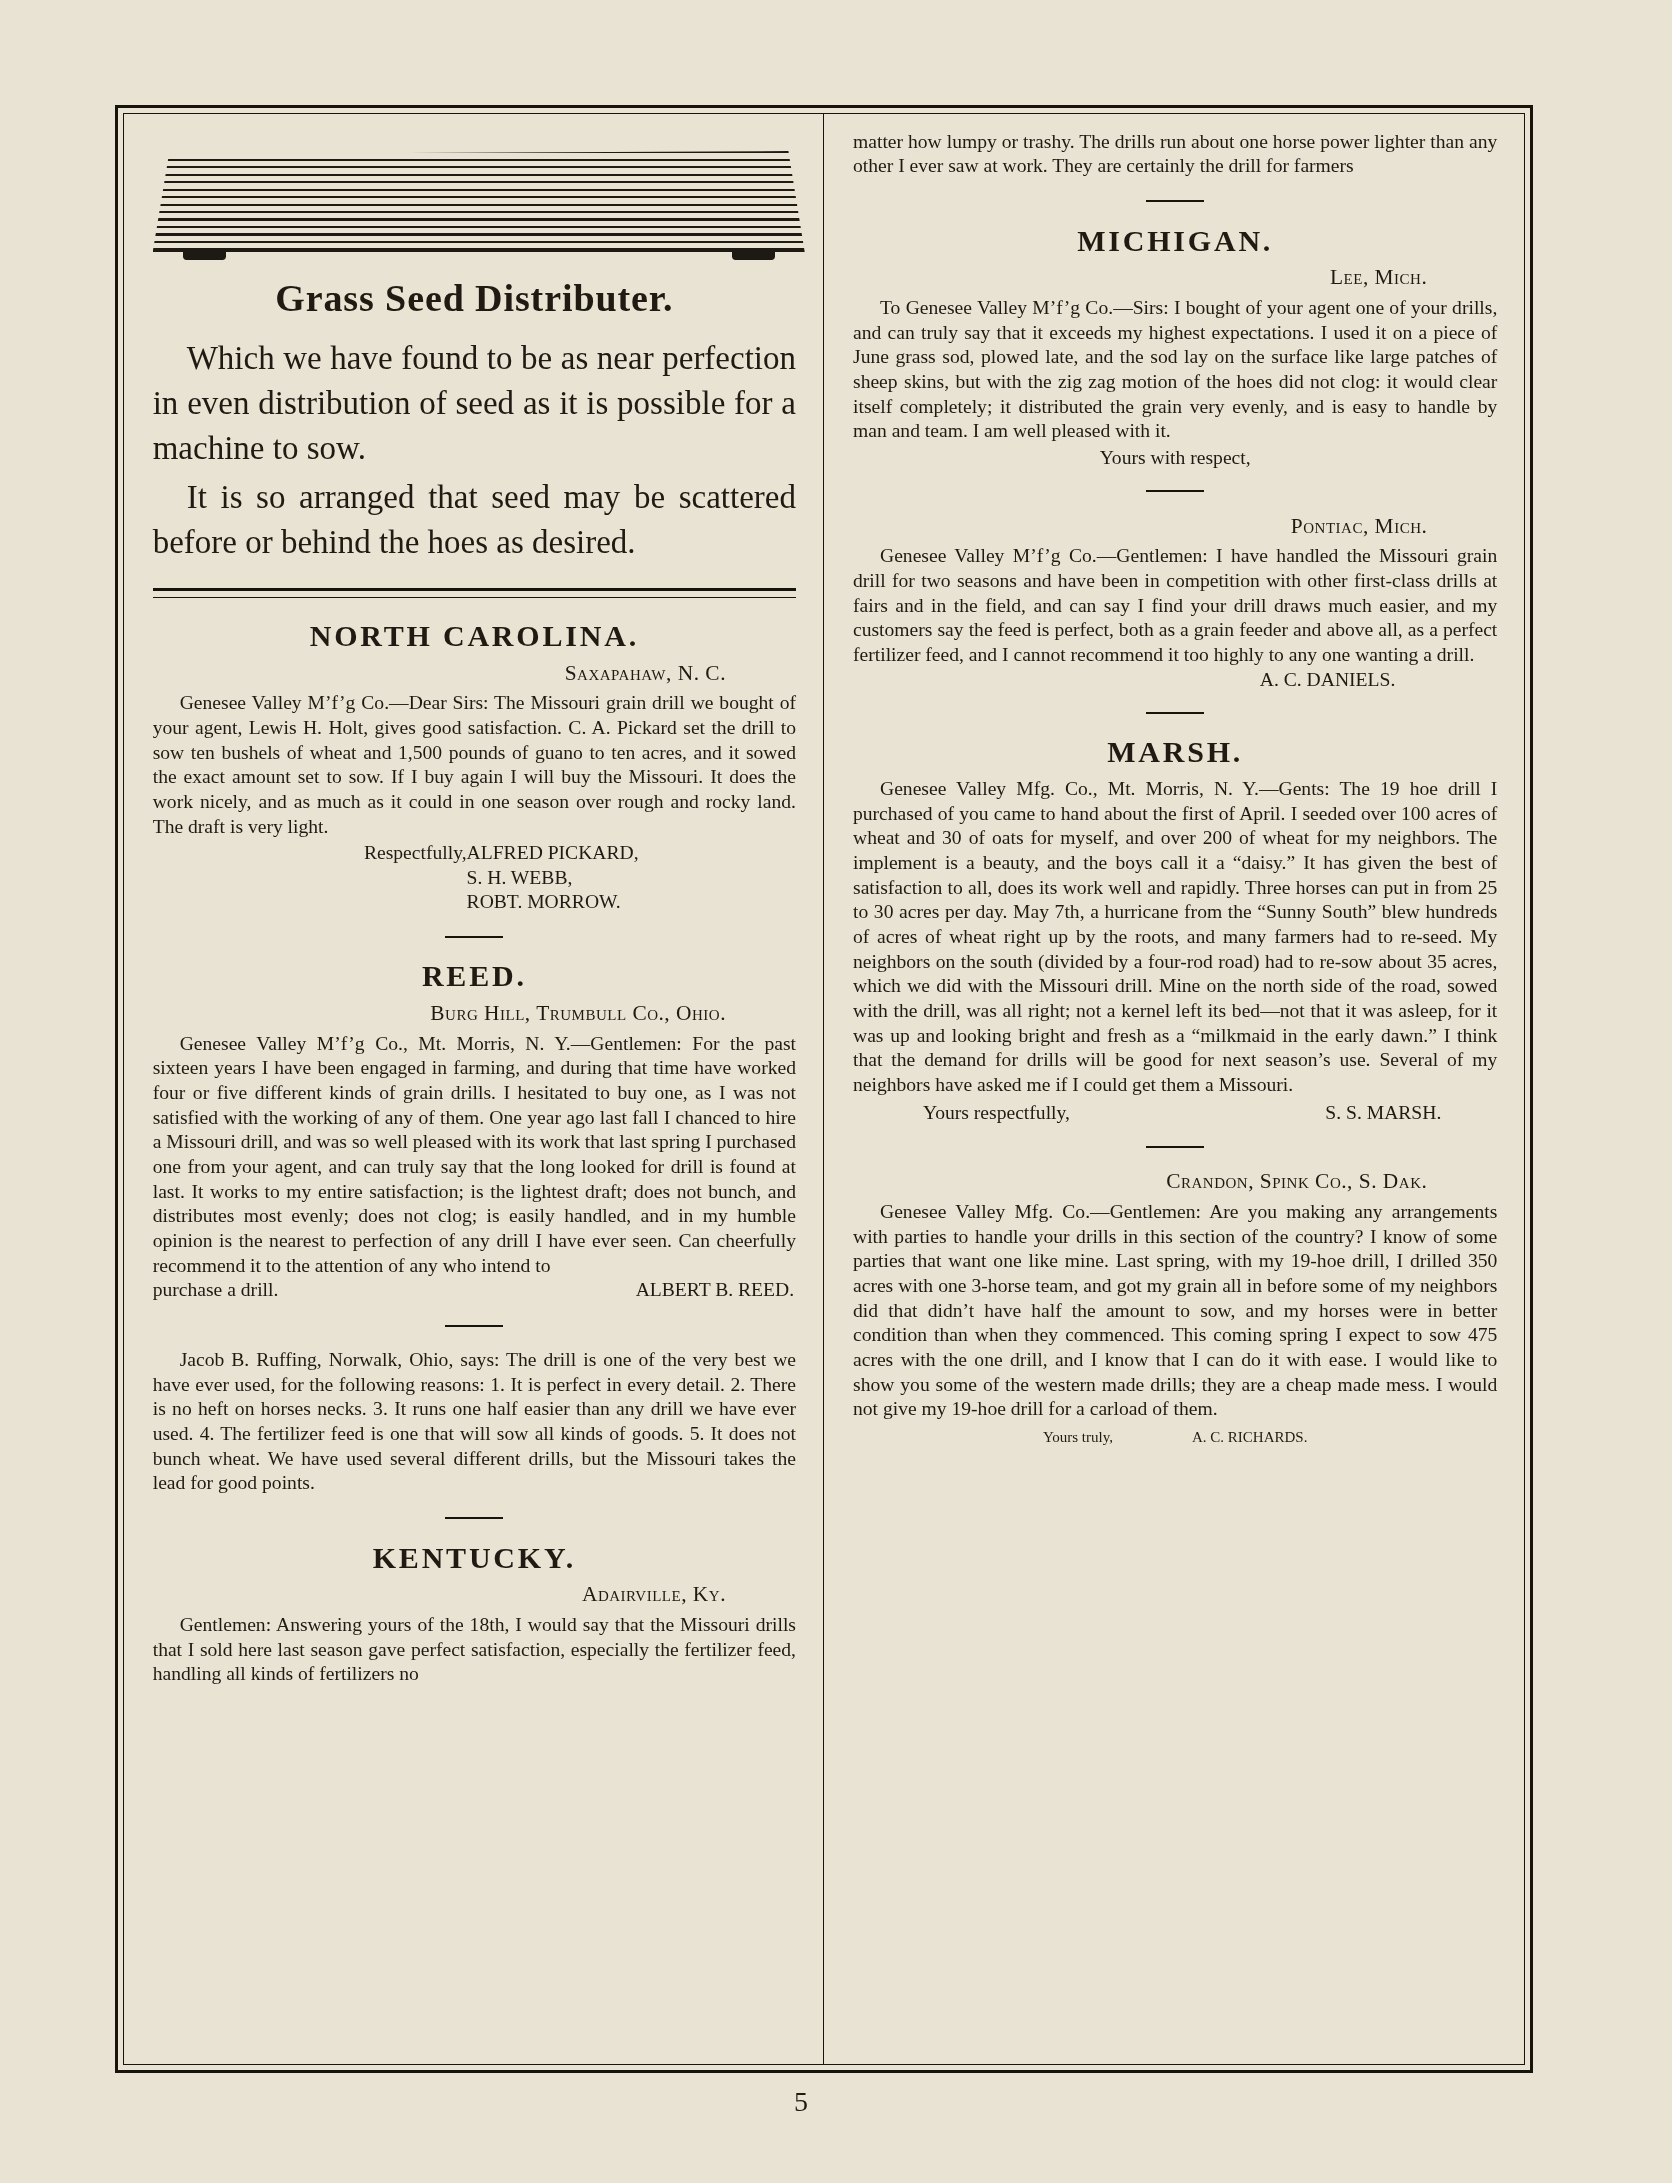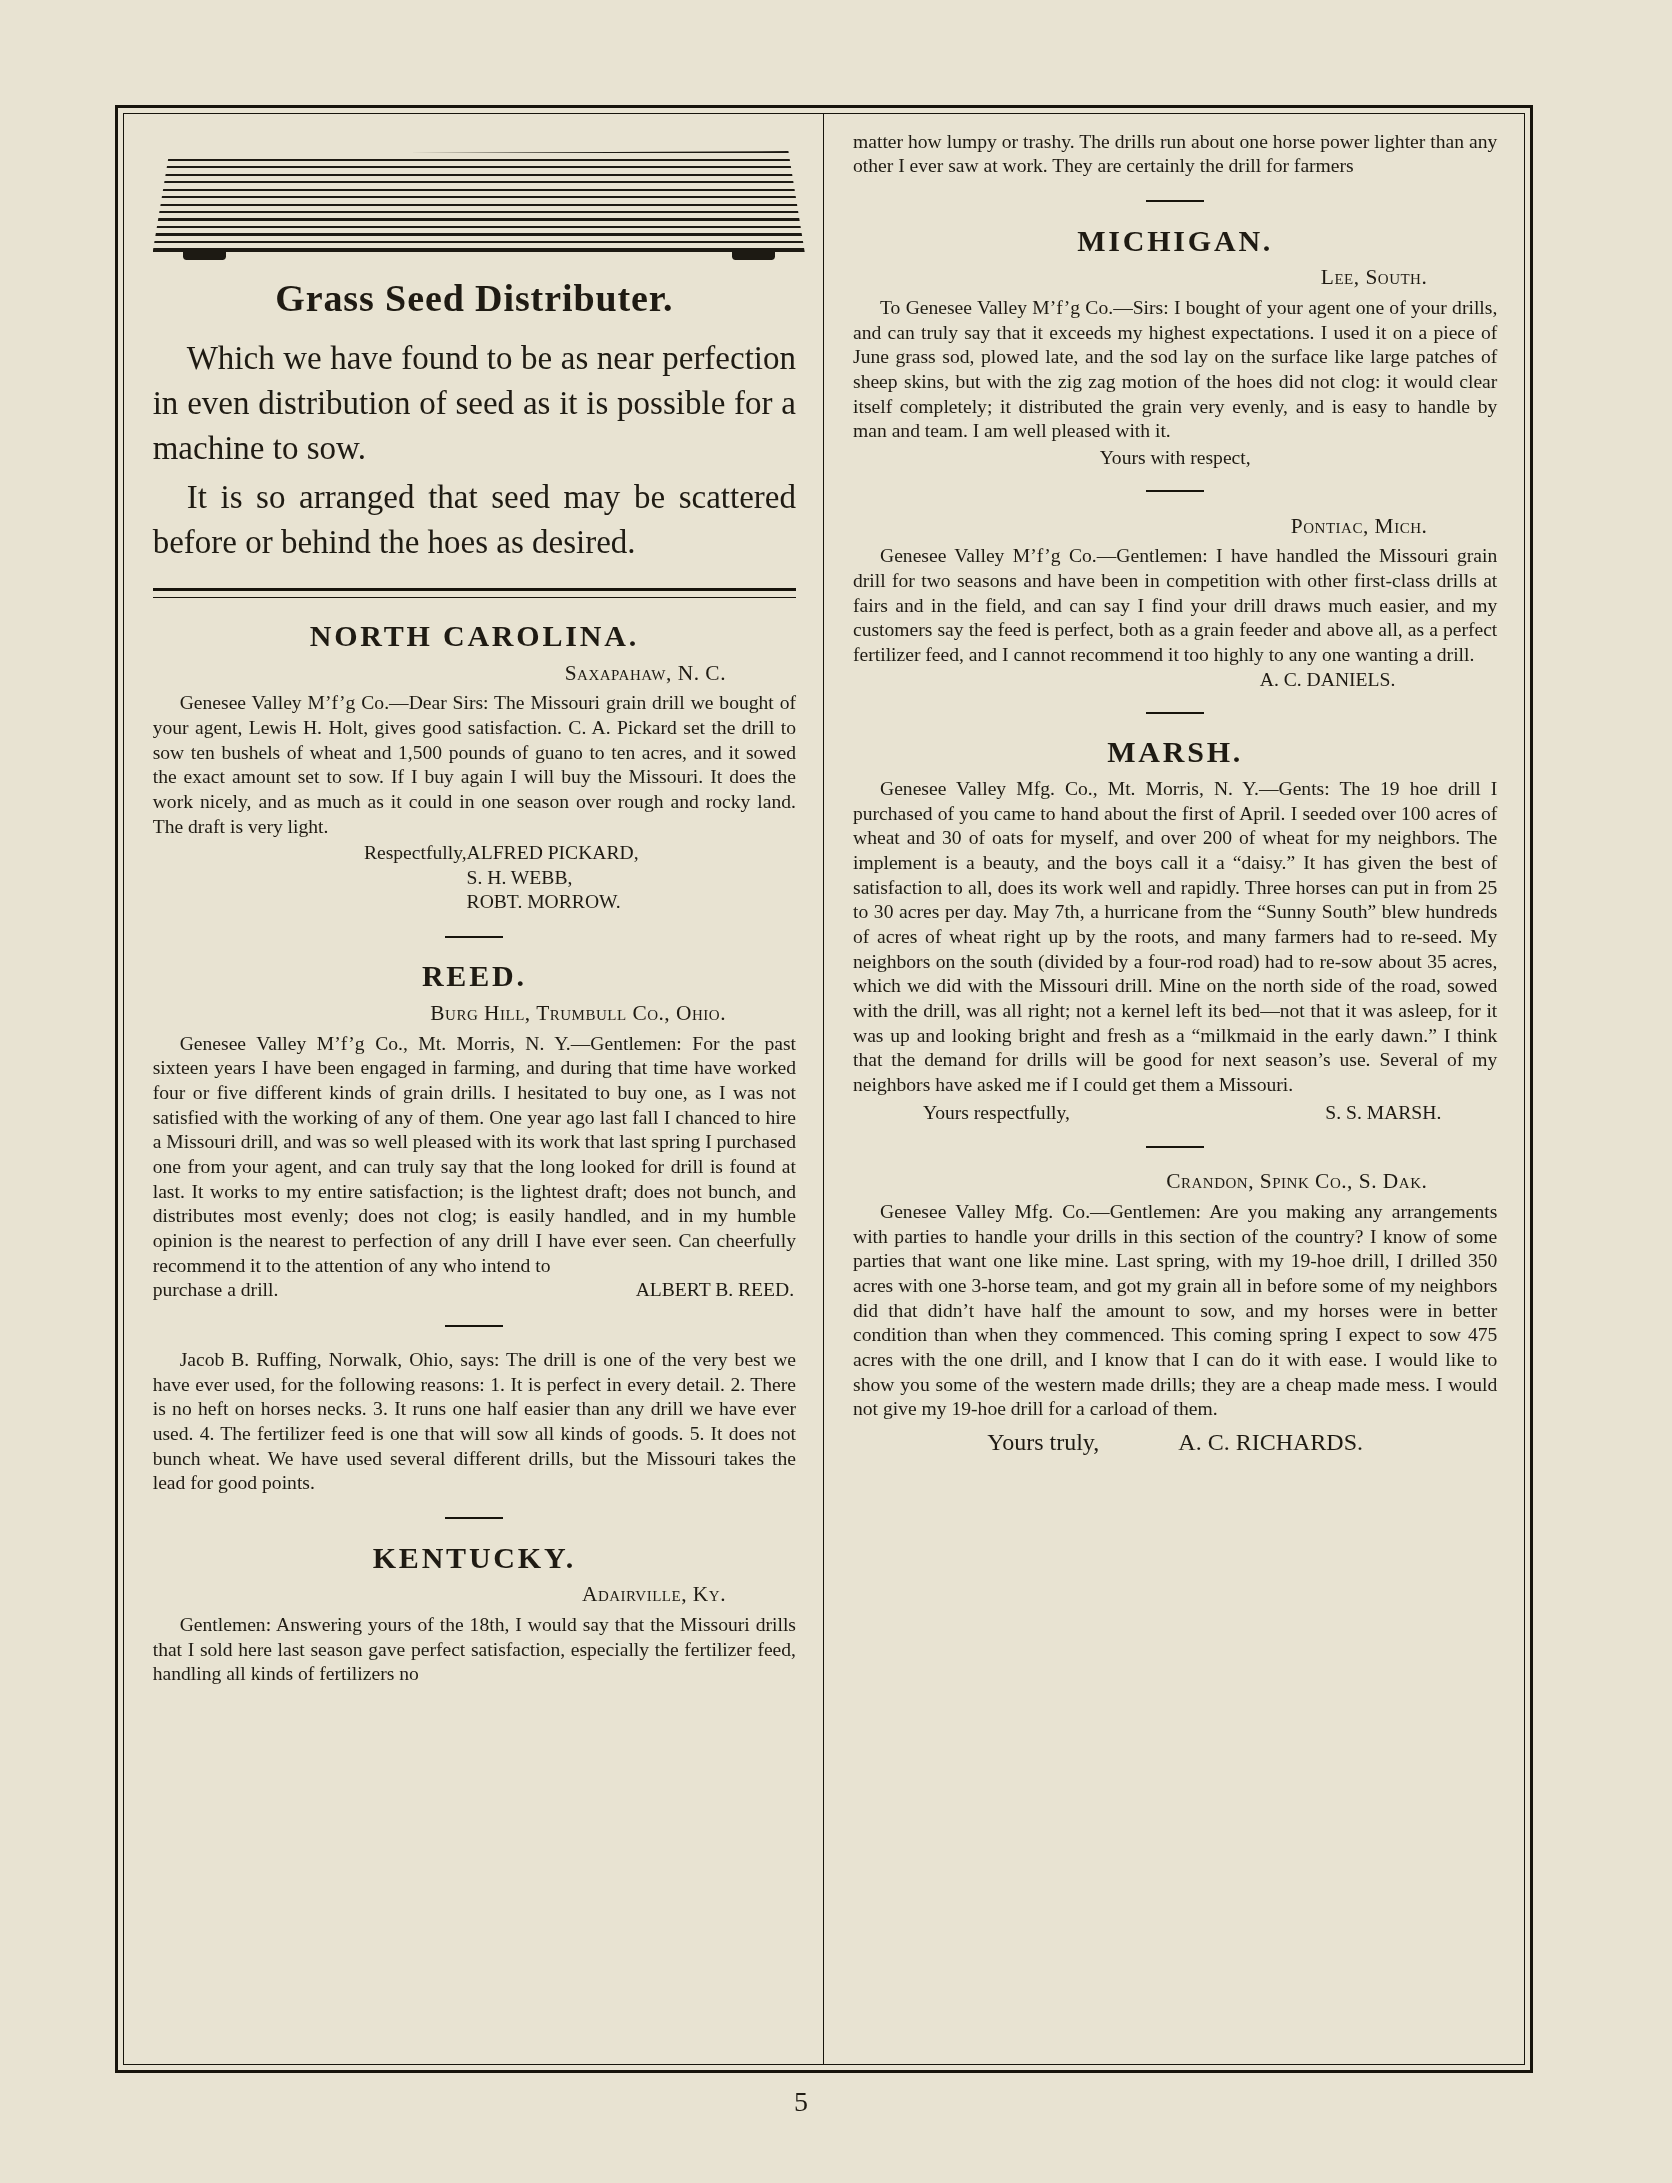--- a/index.html
+++ b/index.html
@@ -70,21 +70,21 @@
     font-size:19.6px; line-height:1.25; padding:1.9px 11.2px 0 65px;
   }
   .sig-names div { text-align:left; }
   .signoff-center { font-size:19.6px; text-align:center; padding-top:2.8px; }
   .sig-right { font-size:19.6px; text-align:right; padding-right:102px; padding-top:0.9px; }
   .sign-row {
     display:flex; justify-content:space-between; font-size:19.6px;
     padding:4.7px 56px 0 70px;
   }
   .sign-row-center {
-    display:flex; justify-content:center; gap:79px; font-size:24px; padding-top:6.5px;
+    display:flex; justify-content:center; gap:79px; font-size:15px; padding-top:6.5px;
   }
   .sep { width:58px; border-top:2.8px solid #17140c; margin:21.4px auto; }
 
   .page-number {
     position:absolute; left:794px; top:2086px; font-size:28px; color:#1f1b13;
   }
 </style>
 </head>
 <body>
 
@@ -136,21 +136,21 @@
       <p class="letter">Gentlemen: Answering yours of the 18th, I would say that the Missouri drills that I sold here last season gave perfect satisfaction, especially the fertilizer feed, handling all kinds of fertilizers no</p>
     </div>
 
     <div class="col">
 
       <p class="letter" style="text-indent:0;">matter how lumpy or trashy. The drills run about one horse power lighter than any other I ever saw at work. They are certainly the drill for farmers</p>
 
       <div class="sep"></div>
 
       <div class="section-title">MICHIGAN.</div>
-      <div class="dateline">Lee, South.</div>
+      <div class="dateline">Lee, Mich.</div>
       <p class="letter">To Genesee Valley M’f’g Co.—Sirs: I bought of your agent one of your drills, and can truly say that it exceeds my highest expectations. I used it on a piece of June grass sod, plowed late, and the sod lay on the surface like large patches of sheep skins, but with the zig zag motion of the hoes did not clog: it would clear itself completely; it distributed the grain very evenly, and is easy to handle by man and team. I am well pleased with it.</p>
       <div class="signoff-center">Yours with respect,</div>
 
       <div class="sep"></div>
 
       <div class="dateline">Pontiac, Mich.</div>
       <p class="letter">Genesee Valley M’f’g Co.—Gentlemen: I have handled the Missouri grain drill for two seasons and have been in competition with other first-class drills at fairs and in the field, and can say I find your drill draws much easier, and my customers say the feed is perfect, both as a grain feeder and above all, as a perfect fertilizer feed, and I cannot recommend it too highly to any one wanting a drill.</p>
       <div class="sig-right">A. C. DANIELS.</div>
 
       <div class="sep"></div>

